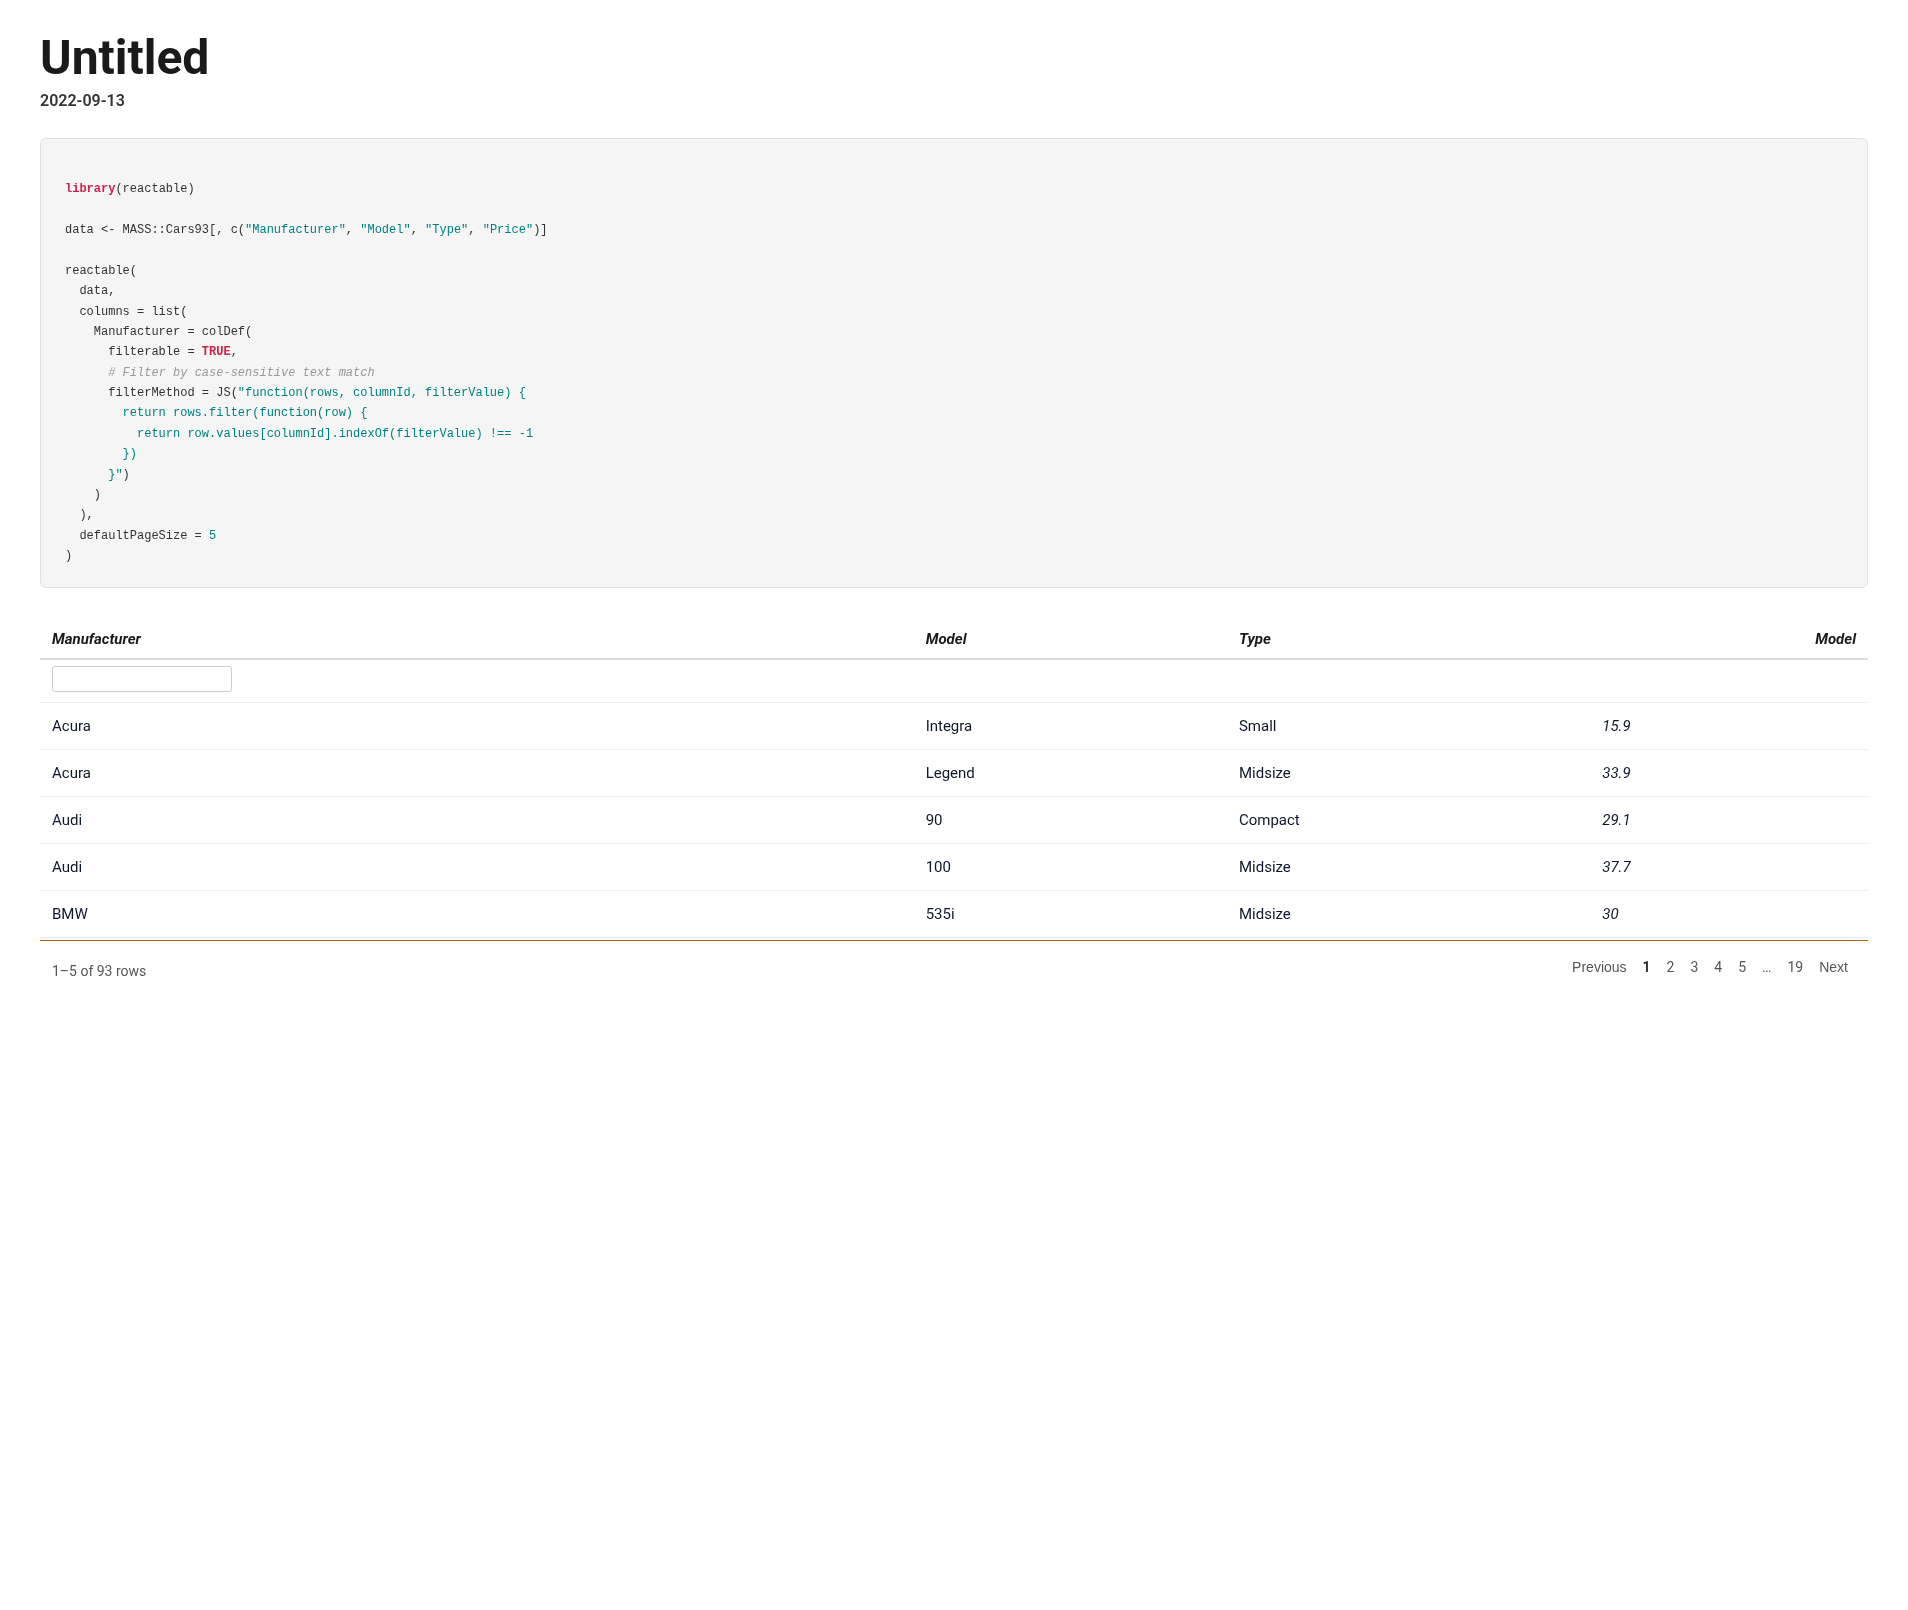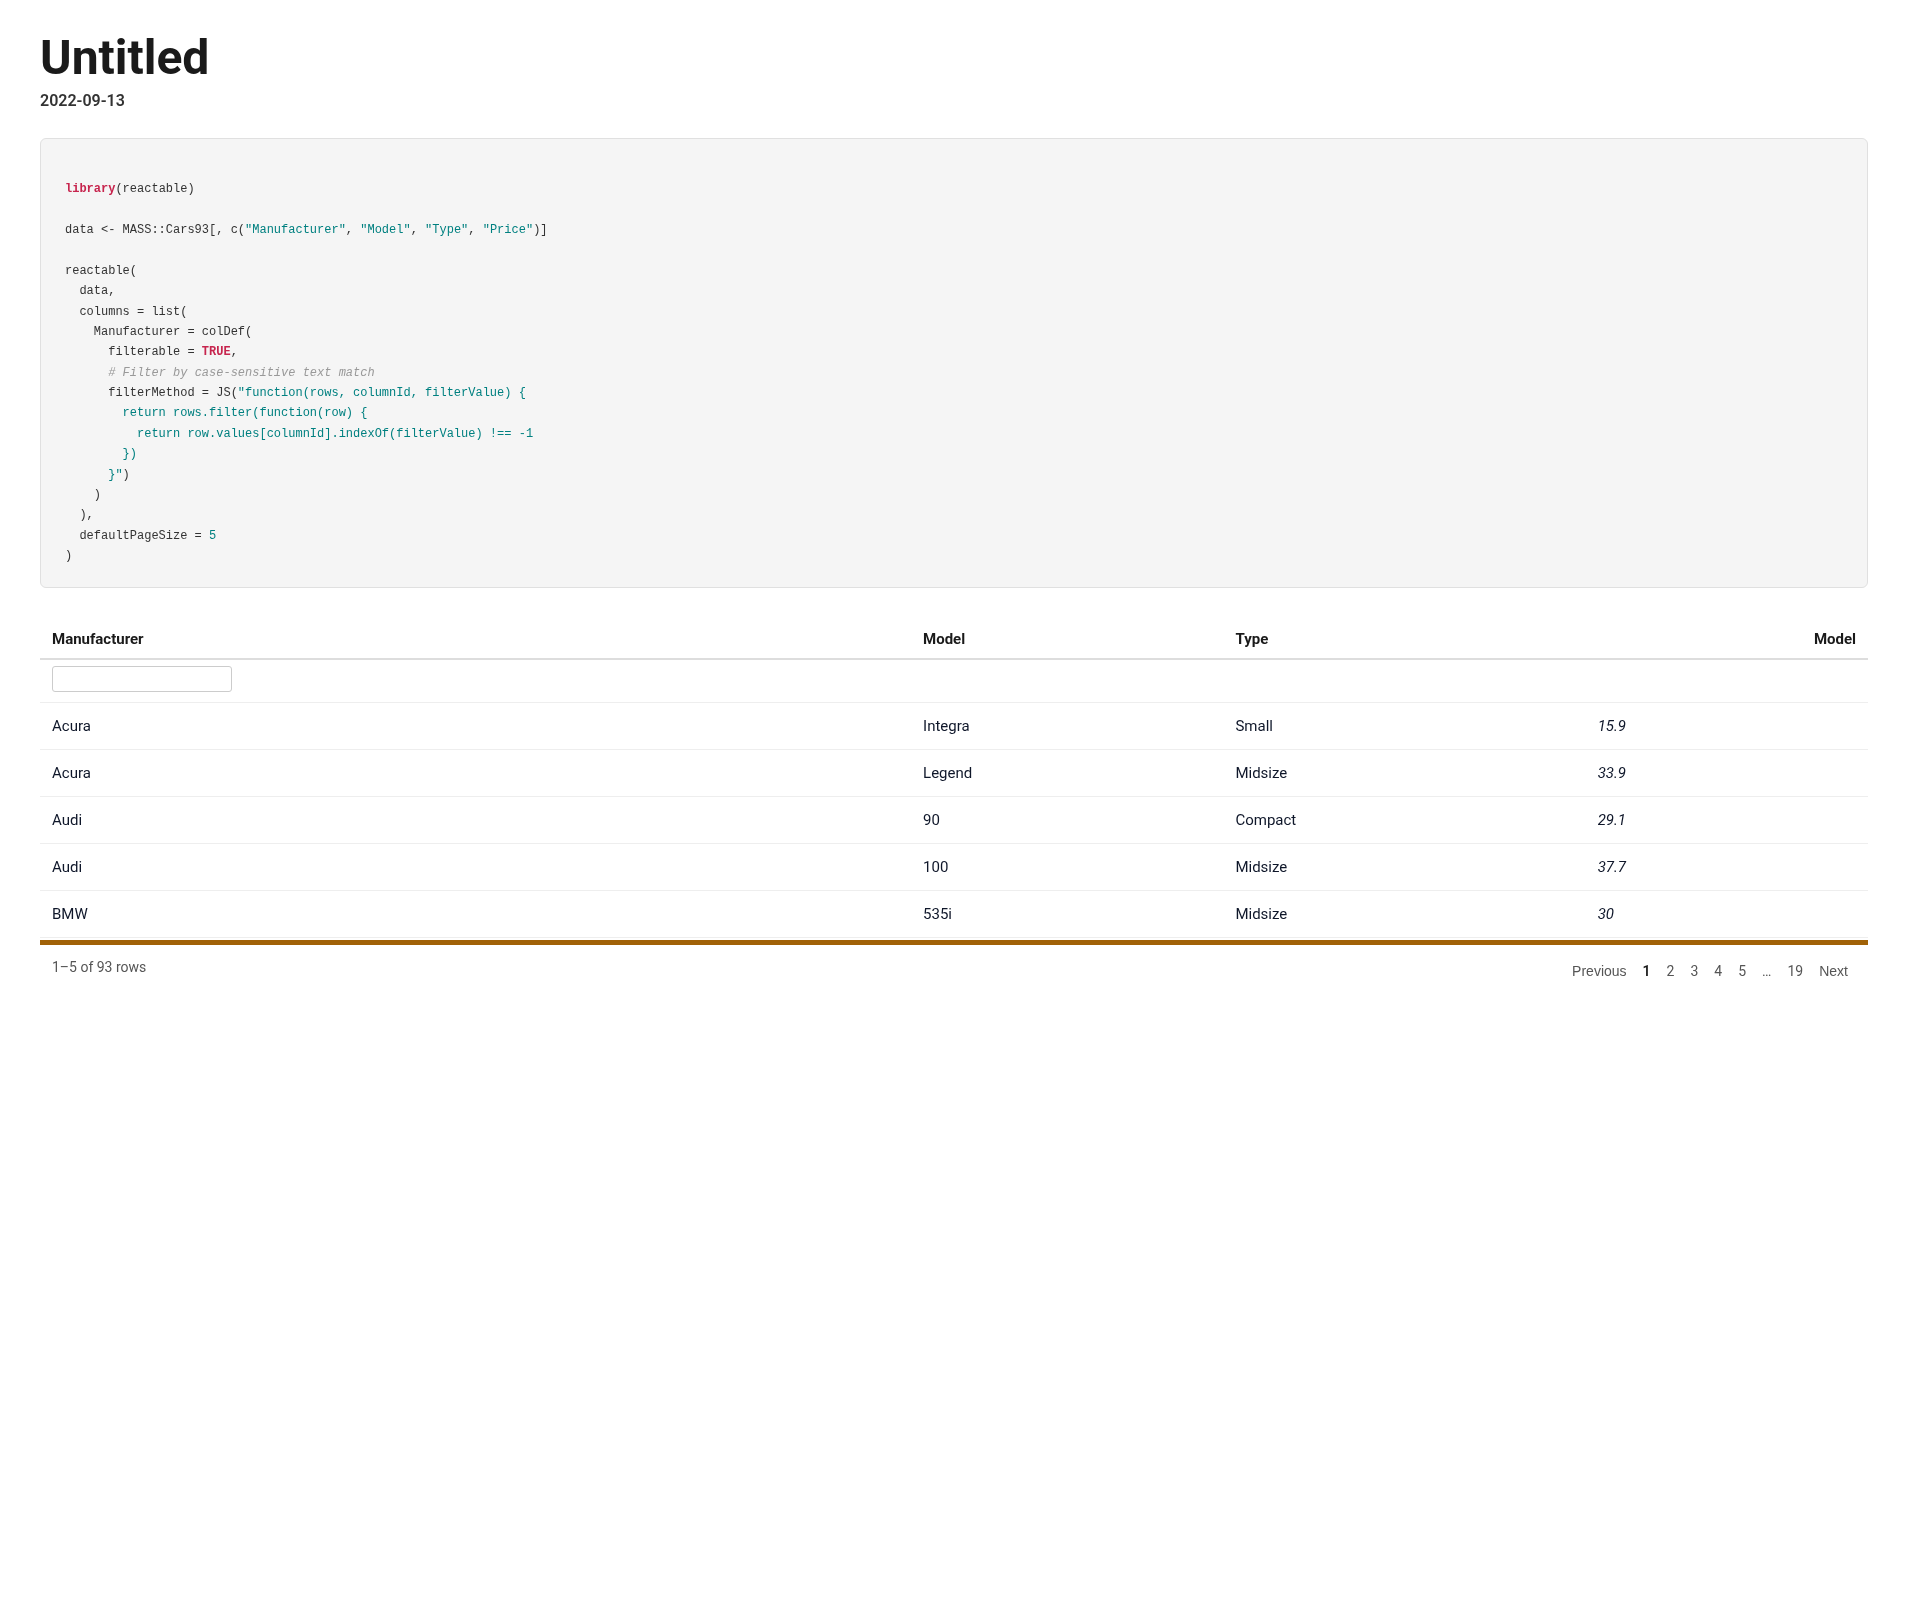--- a/index.html
+++ b/index.html
@@ -64,20 +64,21 @@
       border-collapse: collapse;
     }
 
     thead th {
       text-align: left;
       font-weight: 700;
       font-size: 15px;
       color: #1a1a1a;
       padding: 10px 12px;
       border-bottom: 2px solid #ddd;
+      font-style: italic;
     }
 
     thead th.right-align {
       text-align: right;
     }
 
     .filter-row td {
       padding: 6px 12px 10px;
       border-bottom: 1px solid #eee;
     }
@@ -105,26 +106,26 @@
       color: #0f172a;
     }
 
     tbody td.right-align {
       text-align: left;
       font-style: italic;
     }
 
     .pagination-row {
       display: flex;
-      align-items: flex-start;
+      align-items: flex-end;
       justify-content: space-between;
       padding: 14px 12px;
       font-size: 14px;
       color: #555;
-      border-top: 5px solid #a16207;
+      border-top: 1px solid #a16207;
       margin-top: 2px;
     }
 
     .row-count {
       color: #555;
       font-size: 14px;
     }
 
     .pagination-controls {
       display: flex;

